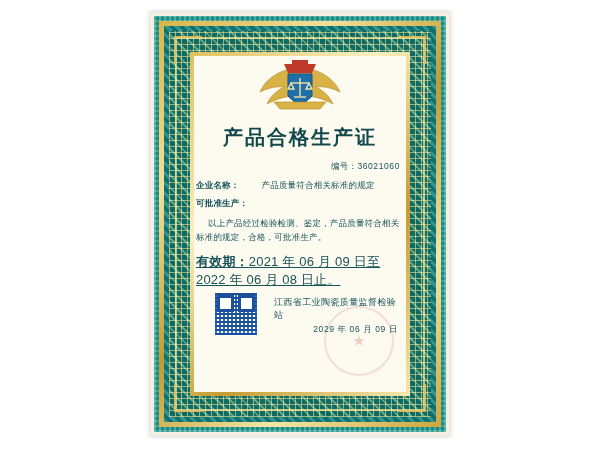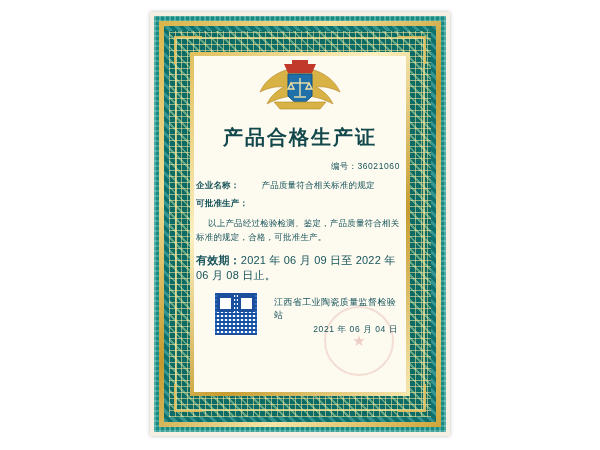--- a/index.html
+++ b/index.html
@@ -166,24 +166,25 @@
   .paragraph {
     font-size: 8.5px;
     line-height: 1.7;
     color: #17545a;
     text-indent: 12px;
     margin: 6px 0 8px 0;
     letter-spacing: 0.2px;
   }
 
   .validity {
-    font-size: 11px;
+    font-size: 13px;
     color: #17545a;
     margin-top: 2px;
     letter-spacing: 0.2px;
+    text-decoration: underline;
   }
   .validity .label { font-weight: bold; }
 
   
   .bottom {
     position: absolute;
     left: 46px;
     right: 46px;
     top: 272px;
     height: 80px;
@@ -317,17 +318,17 @@
       </div>
 
     </div>
 
     <div class="bottom">
       <div class="qr"></div>
       <div class="issuer">江西省工业陶瓷质量监督检验站</div>
       <div class="seal">
         <span class="seal-star">★</span>
       </div>
-      <div class="issue-date">2021 年 06 月 04 日</div>
+      <div class="issue-date">2029 年 06 月 09 日</div>
     </div>
 
   </div>
 </div>
 
 </body></html>

